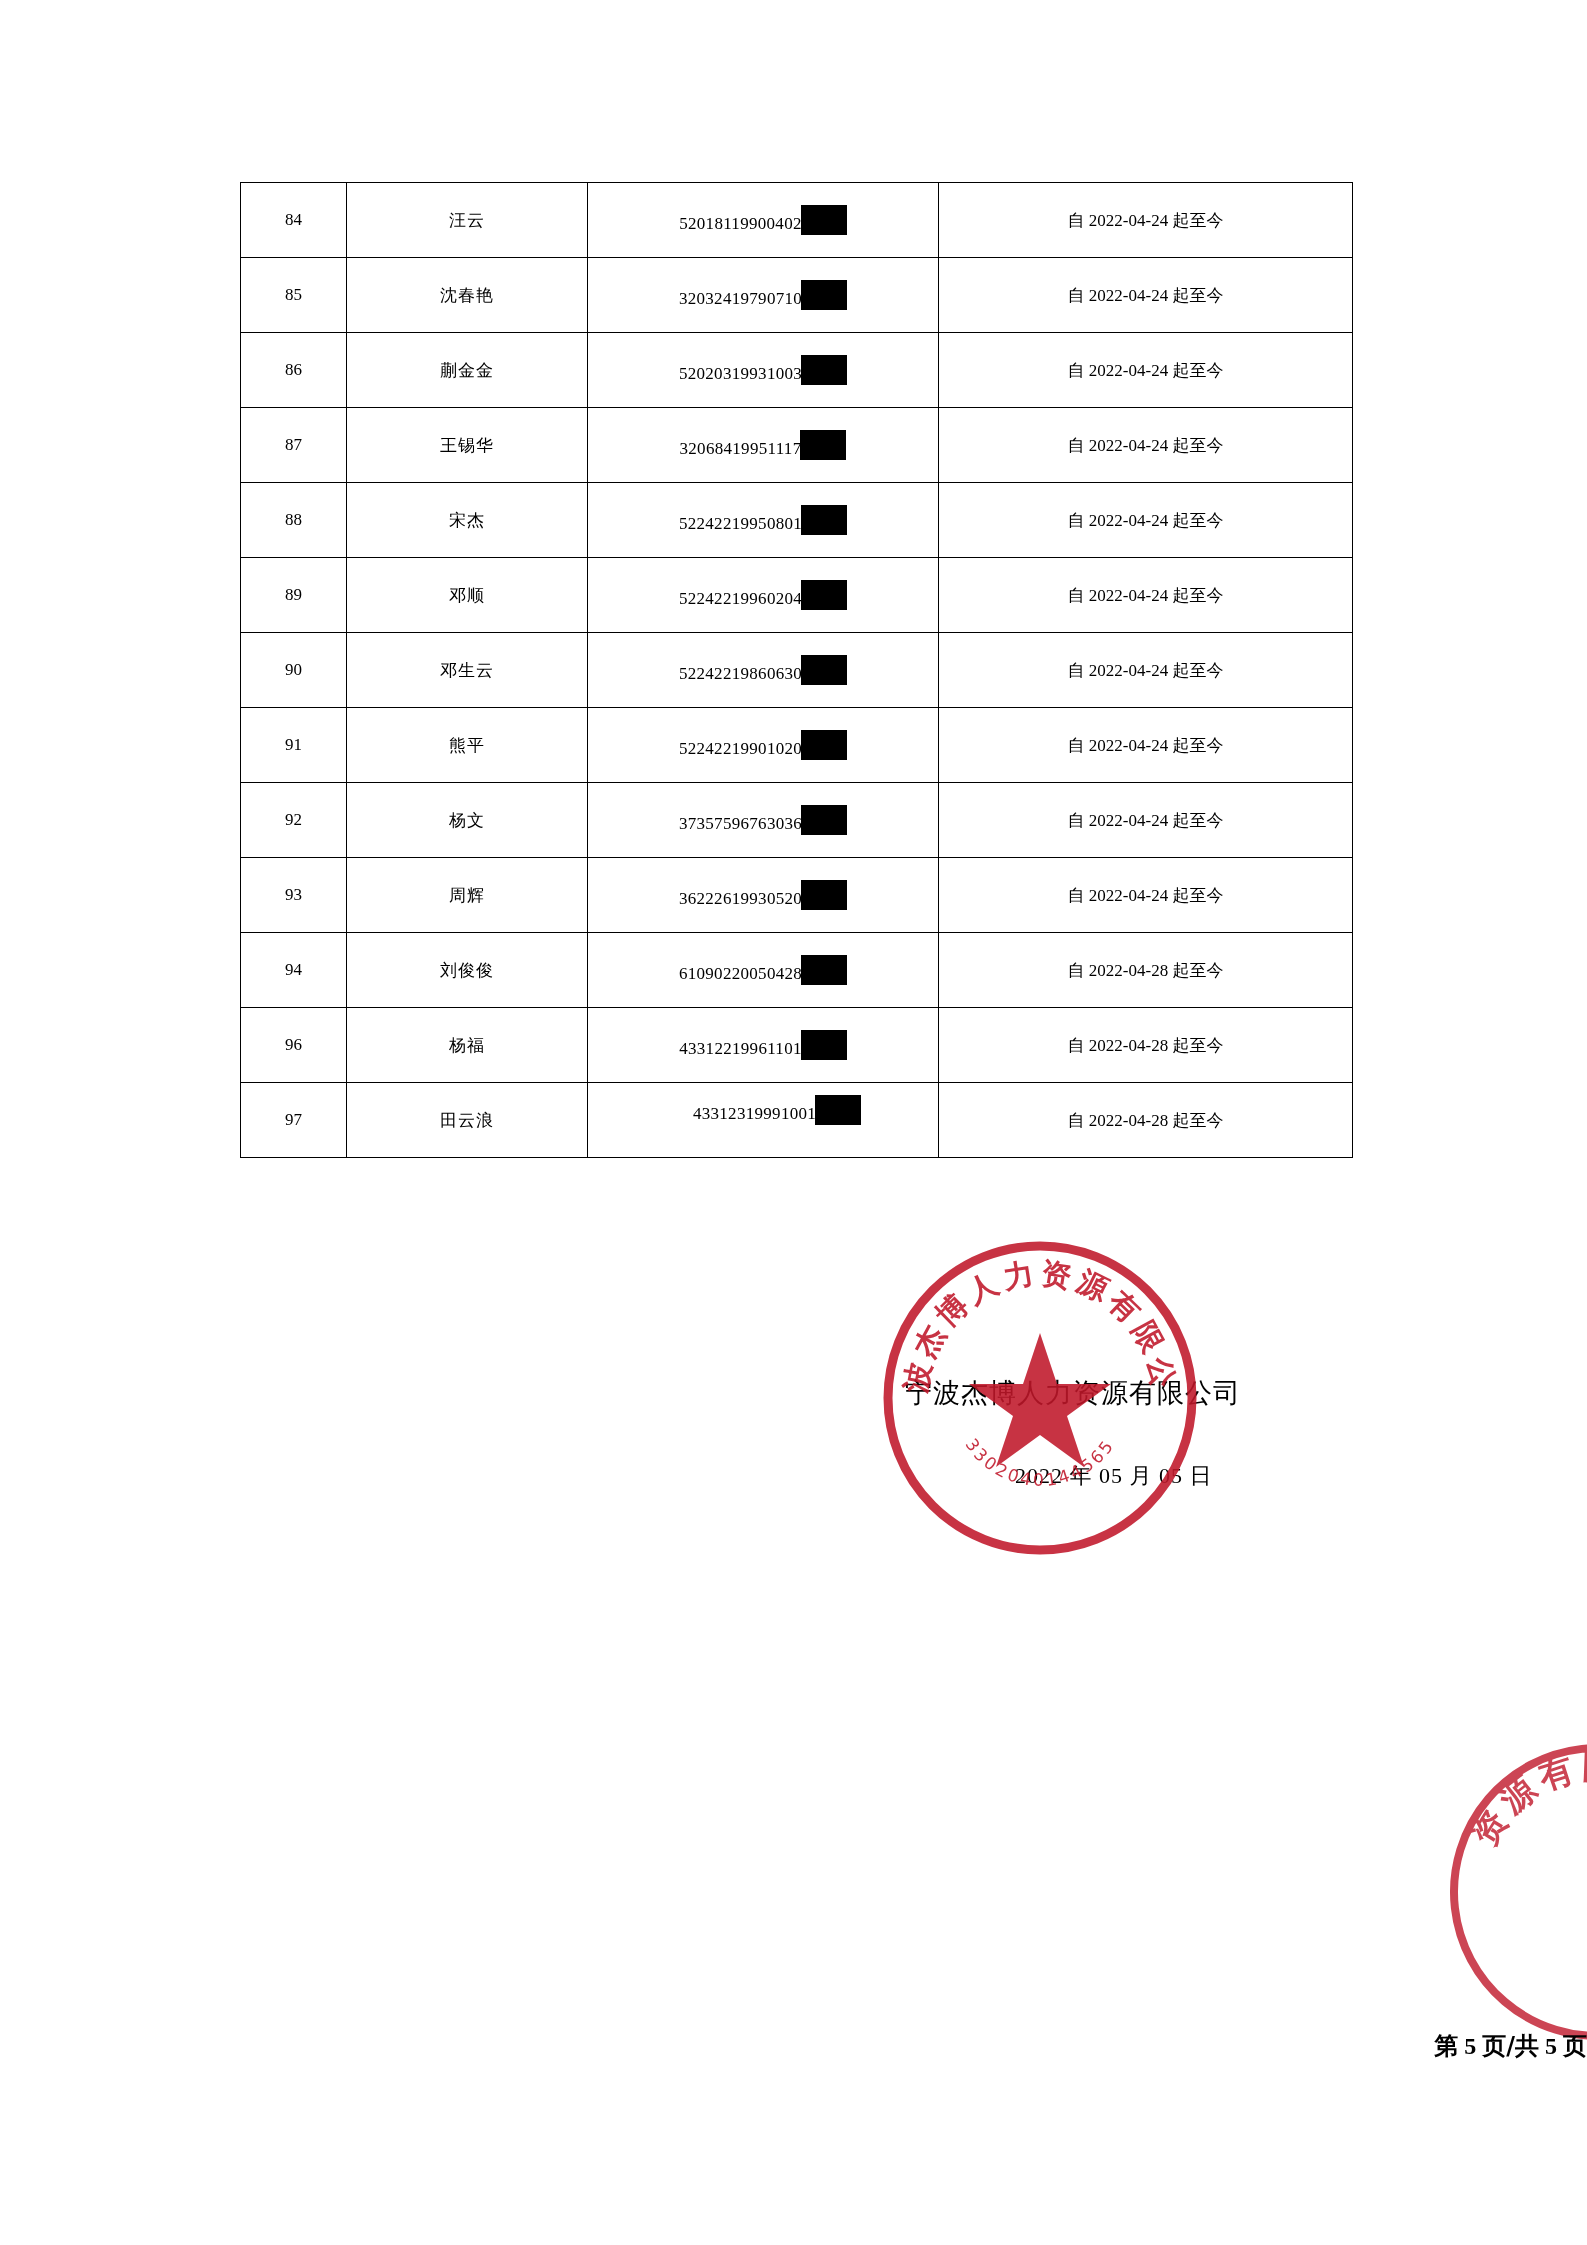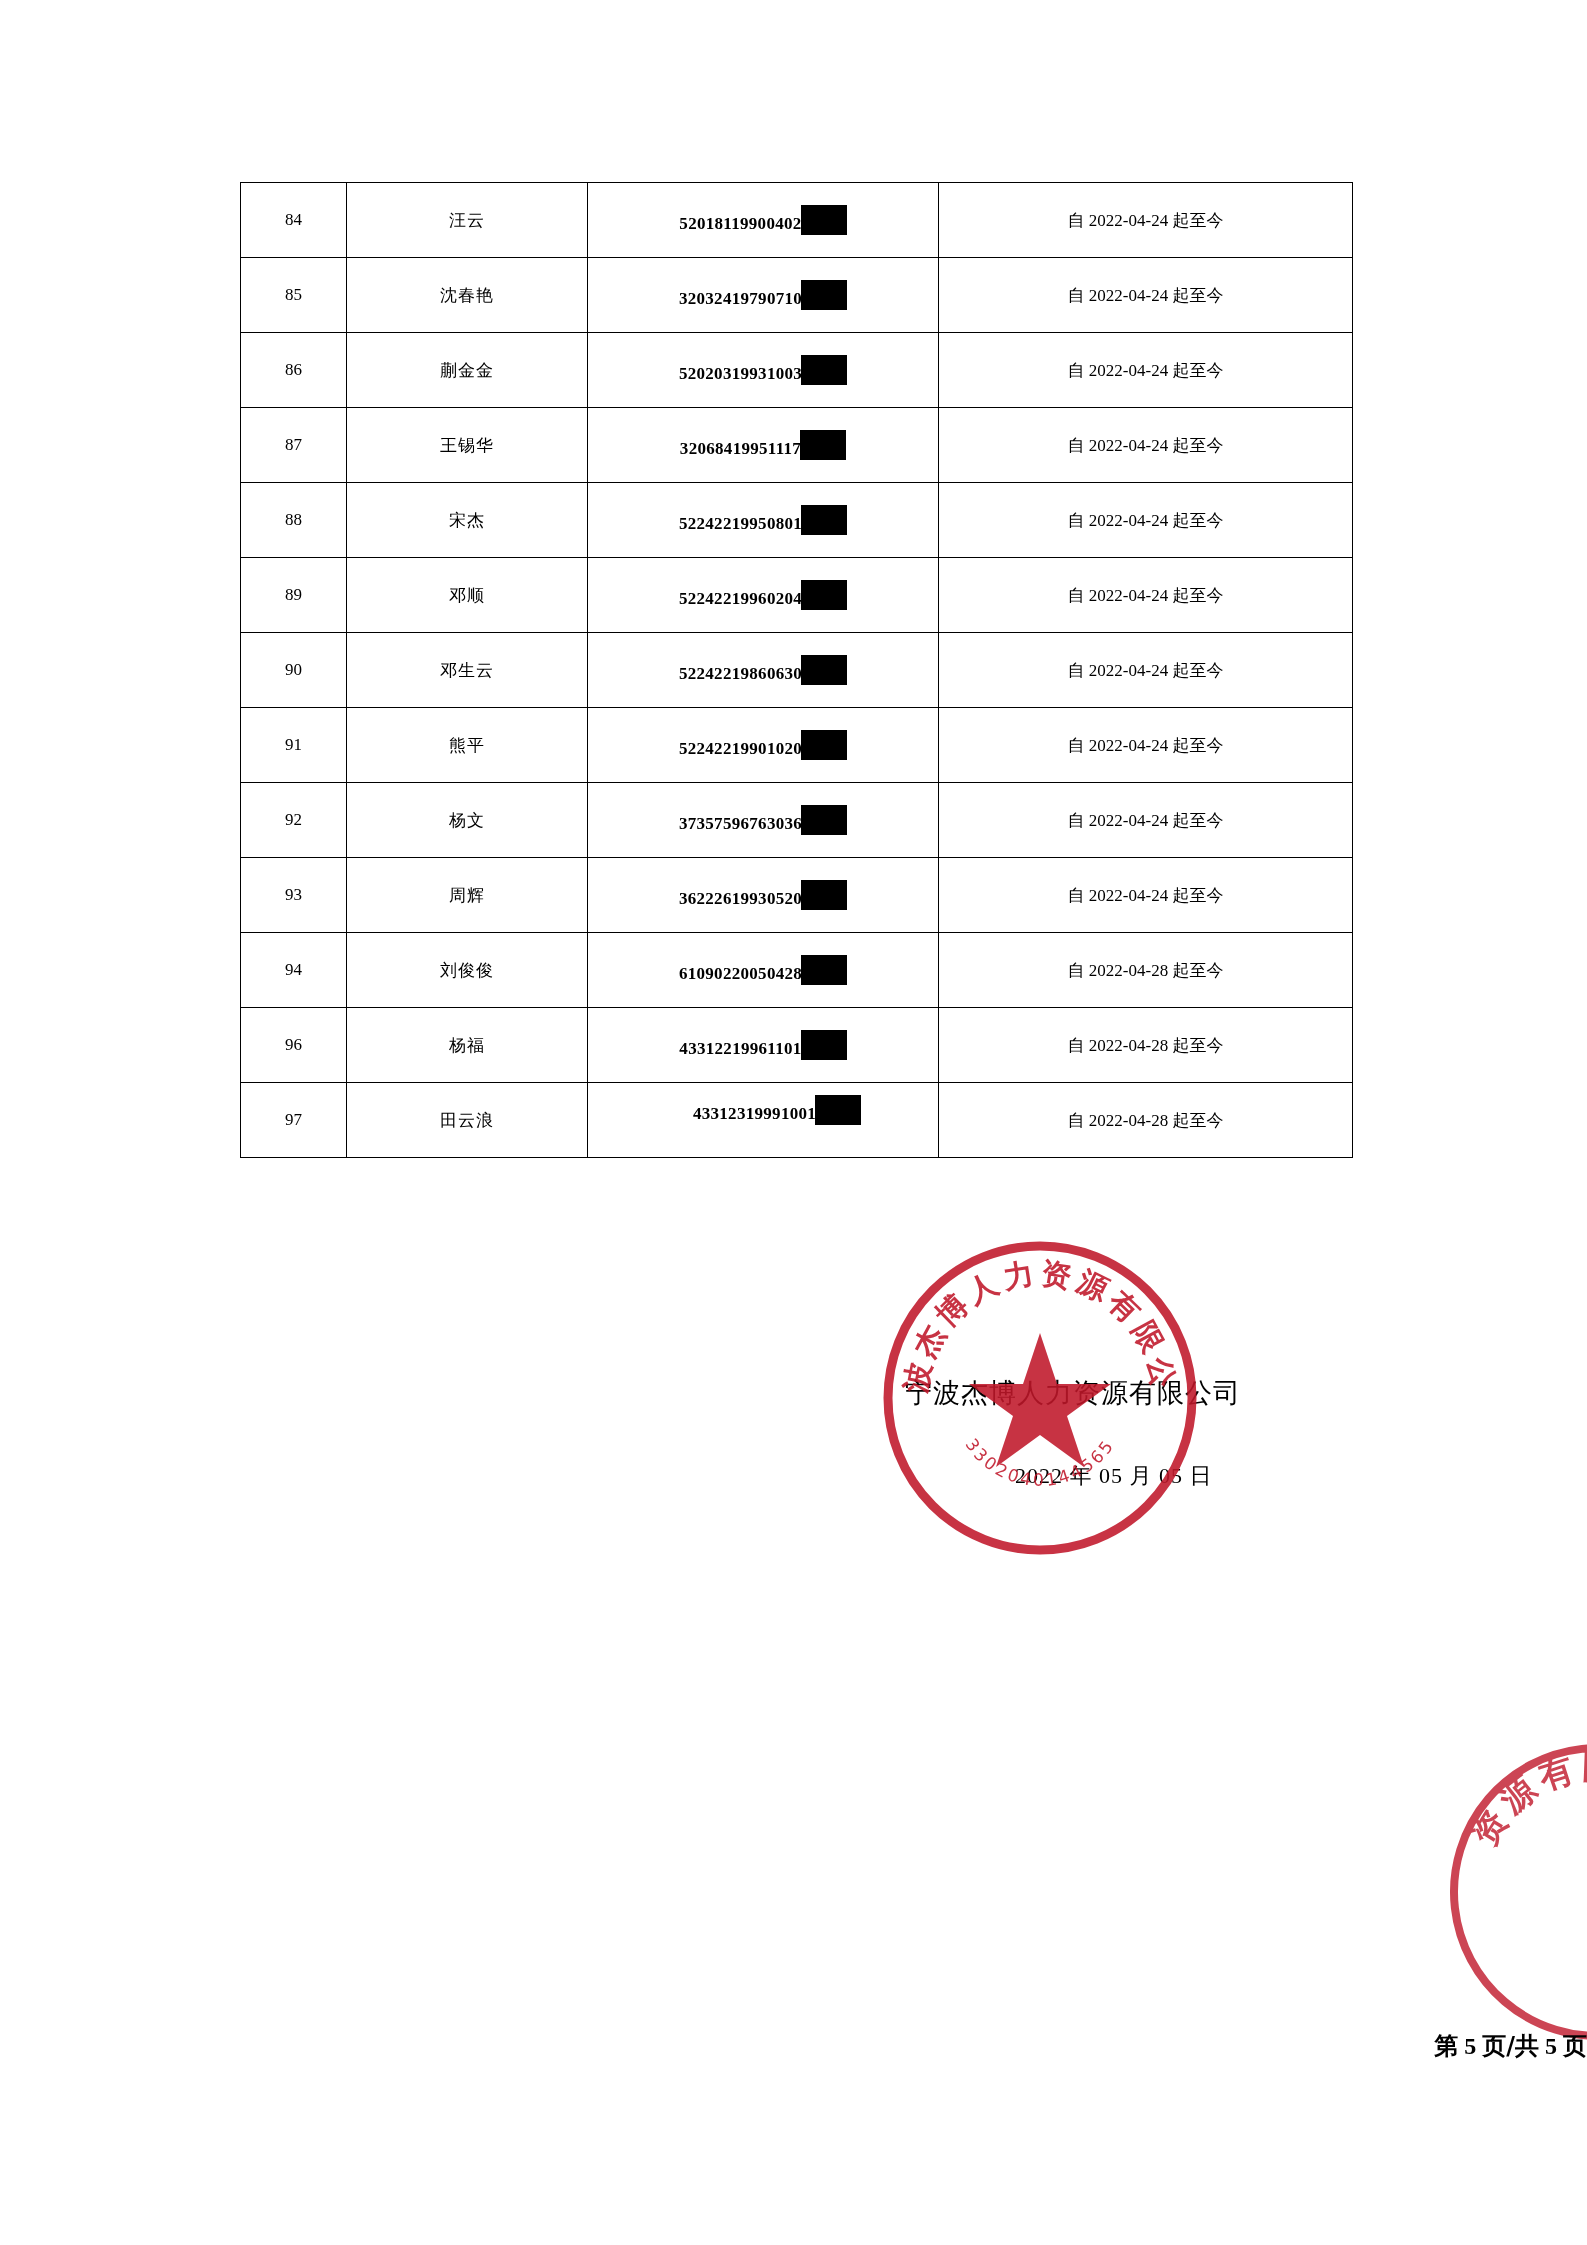--- a/index.html
+++ b/index.html
@@ -47,21 +47,20 @@
   .col-period{ width: 413px; }
 
   .name-cell {
     font-family: "DejaVu Sans", "Liberation Sans", sans-serif;
     font-size: 25px;
     letter-spacing: 1px;
   }
   .id-cell {
     position: relative;
     white-space: nowrap;
-    font-weight: bold;
   }
   .id-inner {
     display: inline-block;
     position: relative;
     letter-spacing: 0.3px;
   }
   .redact {
     display: inline-block;
     width: 46px;
     height: 30px;

